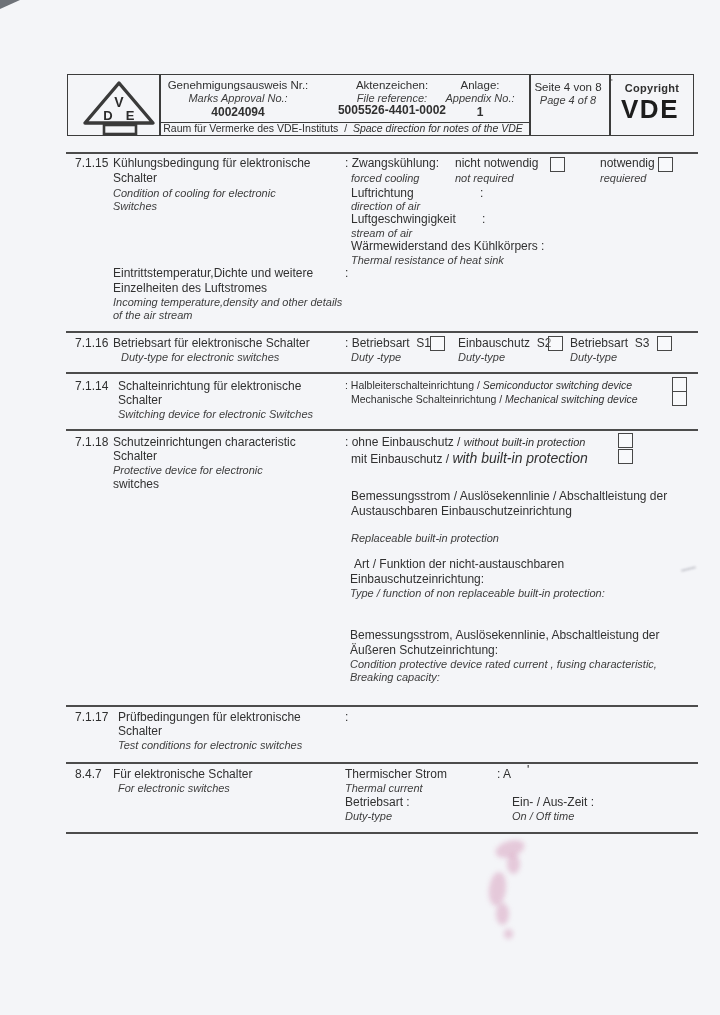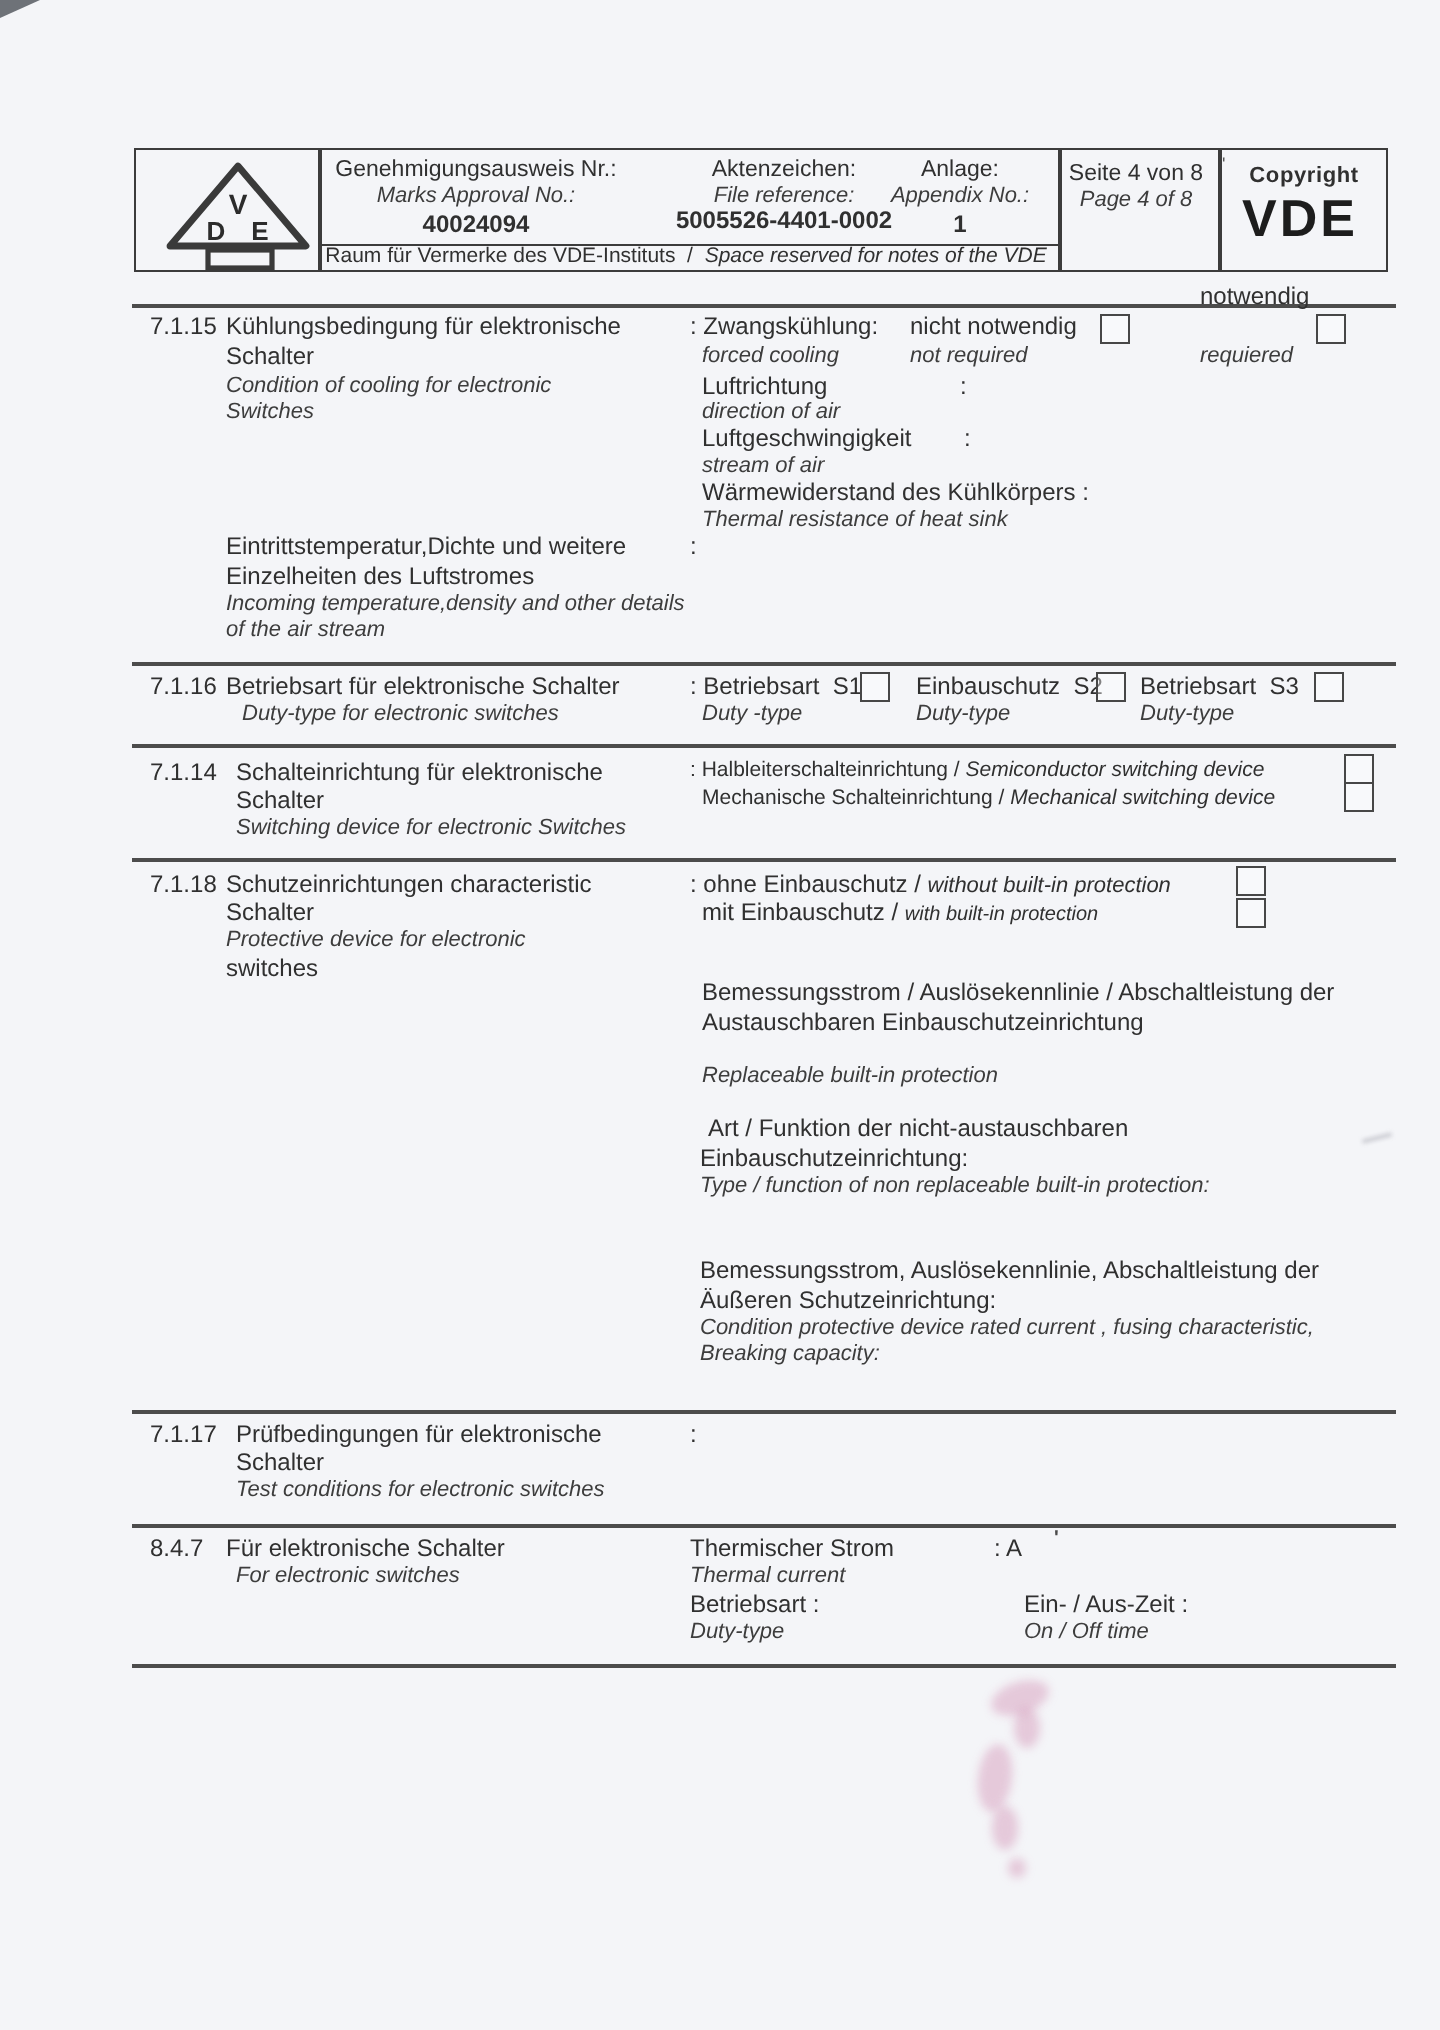--- a/index.html
+++ b/index.html
@@ -55,40 +55,40 @@
   <span class="t c i" style="left:480px;top:92px">Appendix No.:</span>
   <span class="t c b" style="left:480px;top:106px">1</span>
 
   <span class="t c" style="left:568px;top:81px;font-size:11.5px">Seite 4 von 8</span>
   <span class="t c i" style="left:568px;top:94px">Page 4 of 8</span>
 
   <span class="t" style="left:611px;top:77px;font-size:9px;color:#555">'</span>
   <span class="t c b" style="left:652px;top:82px;font-size:11px;letter-spacing:.3px">Copyright</span>
   <span class="t c brand" style="left:650px;top:95px">VDE</span>
 
-  <span class="t c" style="left:343px;top:122px;font-size:10.5px"><span>Raum für Vermerke des VDE-Instituts  /  </span><span class="ii">Space reserved for notes of the VDE</span></span>
+  <span class="t c" style="left:343px;top:122px;font-size:10.5px"><span>Raum für Vermerke des VDE-Instituts  /  </span><span class="ii">Space direction for notes of the VDE</span></span>
 
   <div class="rule" style="top:152px"></div>
   <div class="rule" style="top:331px"></div>
   <div class="rule" style="top:372px"></div>
   <div class="rule" style="top:429px"></div>
   <div class="rule" style="top:705px"></div>
   <div class="rule" style="top:762px"></div>
   <div class="rule" style="top:832px"></div>
 
   <span class="t" style="left:75px;top:157px">7.1.15</span>
   <span class="t" style="left:113px;top:157px">Kühlungsbedingung für elektronische</span>
   <span class="t" style="left:113px;top:172px">Schalter</span>
   <span class="t i" style="left:113px;top:187px">Condition of cooling for electronic</span>
   <span class="t i" style="left:113px;top:200px">Switches</span>
 
   <span class="t" style="left:345px;top:157px">: Zwangskühlung:</span>
   <span class="t" style="left:455px;top:157px">nicht notwendig</span>
   <span class="cb" style="left:550px;top:157px"></span>
-  <span class="t" style="left:600px;top:142px">notwendig</span>
+  <span class="t" style="left:600px;top:157px">notwendig</span>
   <span class="cb" style="left:658px;top:157px"></span>
   <span class="t i" style="left:351px;top:172px">forced cooling</span>
   <span class="t i" style="left:455px;top:172px">not required</span>
   <span class="t i" style="left:600px;top:172px">requiered</span>
 
   <span class="t" style="left:351px;top:187px">Luftrichtung</span>
   <span class="t" style="left:480px;top:187px">:</span>
   <span class="t i" style="left:351px;top:200px">direction of air</span>
   <span class="t" style="left:351px;top:213px">Luftgeschwingigkeit</span>
   <span class="t" style="left:482px;top:213px">:</span>
@@ -125,21 +125,21 @@
   <span class="cb" style="left:672px;top:391px"></span>
 
   <span class="t" style="left:75px;top:436px">7.1.18</span>
   <span class="t" style="left:113px;top:436px">Schutzeinrichtungen characteristic</span>
   <span class="t" style="left:113px;top:450px">Schalter</span>
   <span class="t i" style="left:113px;top:464px">Protective device for electronic</span>
   <span class="t" style="left:113px;top:478px">switches</span>
 
   <span class="t" style="left:345px;top:436px"><span>: ohne Einbauschutz / </span><span class="ii" style="font-size:11px">without built-in protection</span></span>
   <span class="cb" style="left:618px;top:433px"></span>
-  <span class="t" style="left:351px;top:450px"><span>mit Einbauschutz / </span><span class="ii" style="font-size:10px">with built-in protection</span></span>
+  <span class="t" style="left:351px;top:450px"><span>mit Einbauschutz / </span><span class="ii" style="font-size:14px">with built-in protection</span></span>
   <span class="cb" style="left:618px;top:449px"></span>
 
   <span class="t" style="left:351px;top:505px">Austauschbaren Einbauschutzeinrichtung</span>
   <span class="t" style="left:351px;top:490px">Bemessungsstrom / Auslösekennlinie / Abschaltleistung der</span>
   <span class="t i" style="left:351px;top:532px">Replaceable built-in protection</span>
 
   <span class="t" style="left:354px;top:558px">Art / Funktion der nicht-austauschbaren</span>
   <span class="t" style="left:350px;top:573px">Einbauschutzeinrichtung:</span>
   <span class="t i" style="left:350px;top:587px">Type / function of non replaceable built-in protection:</span>
 

